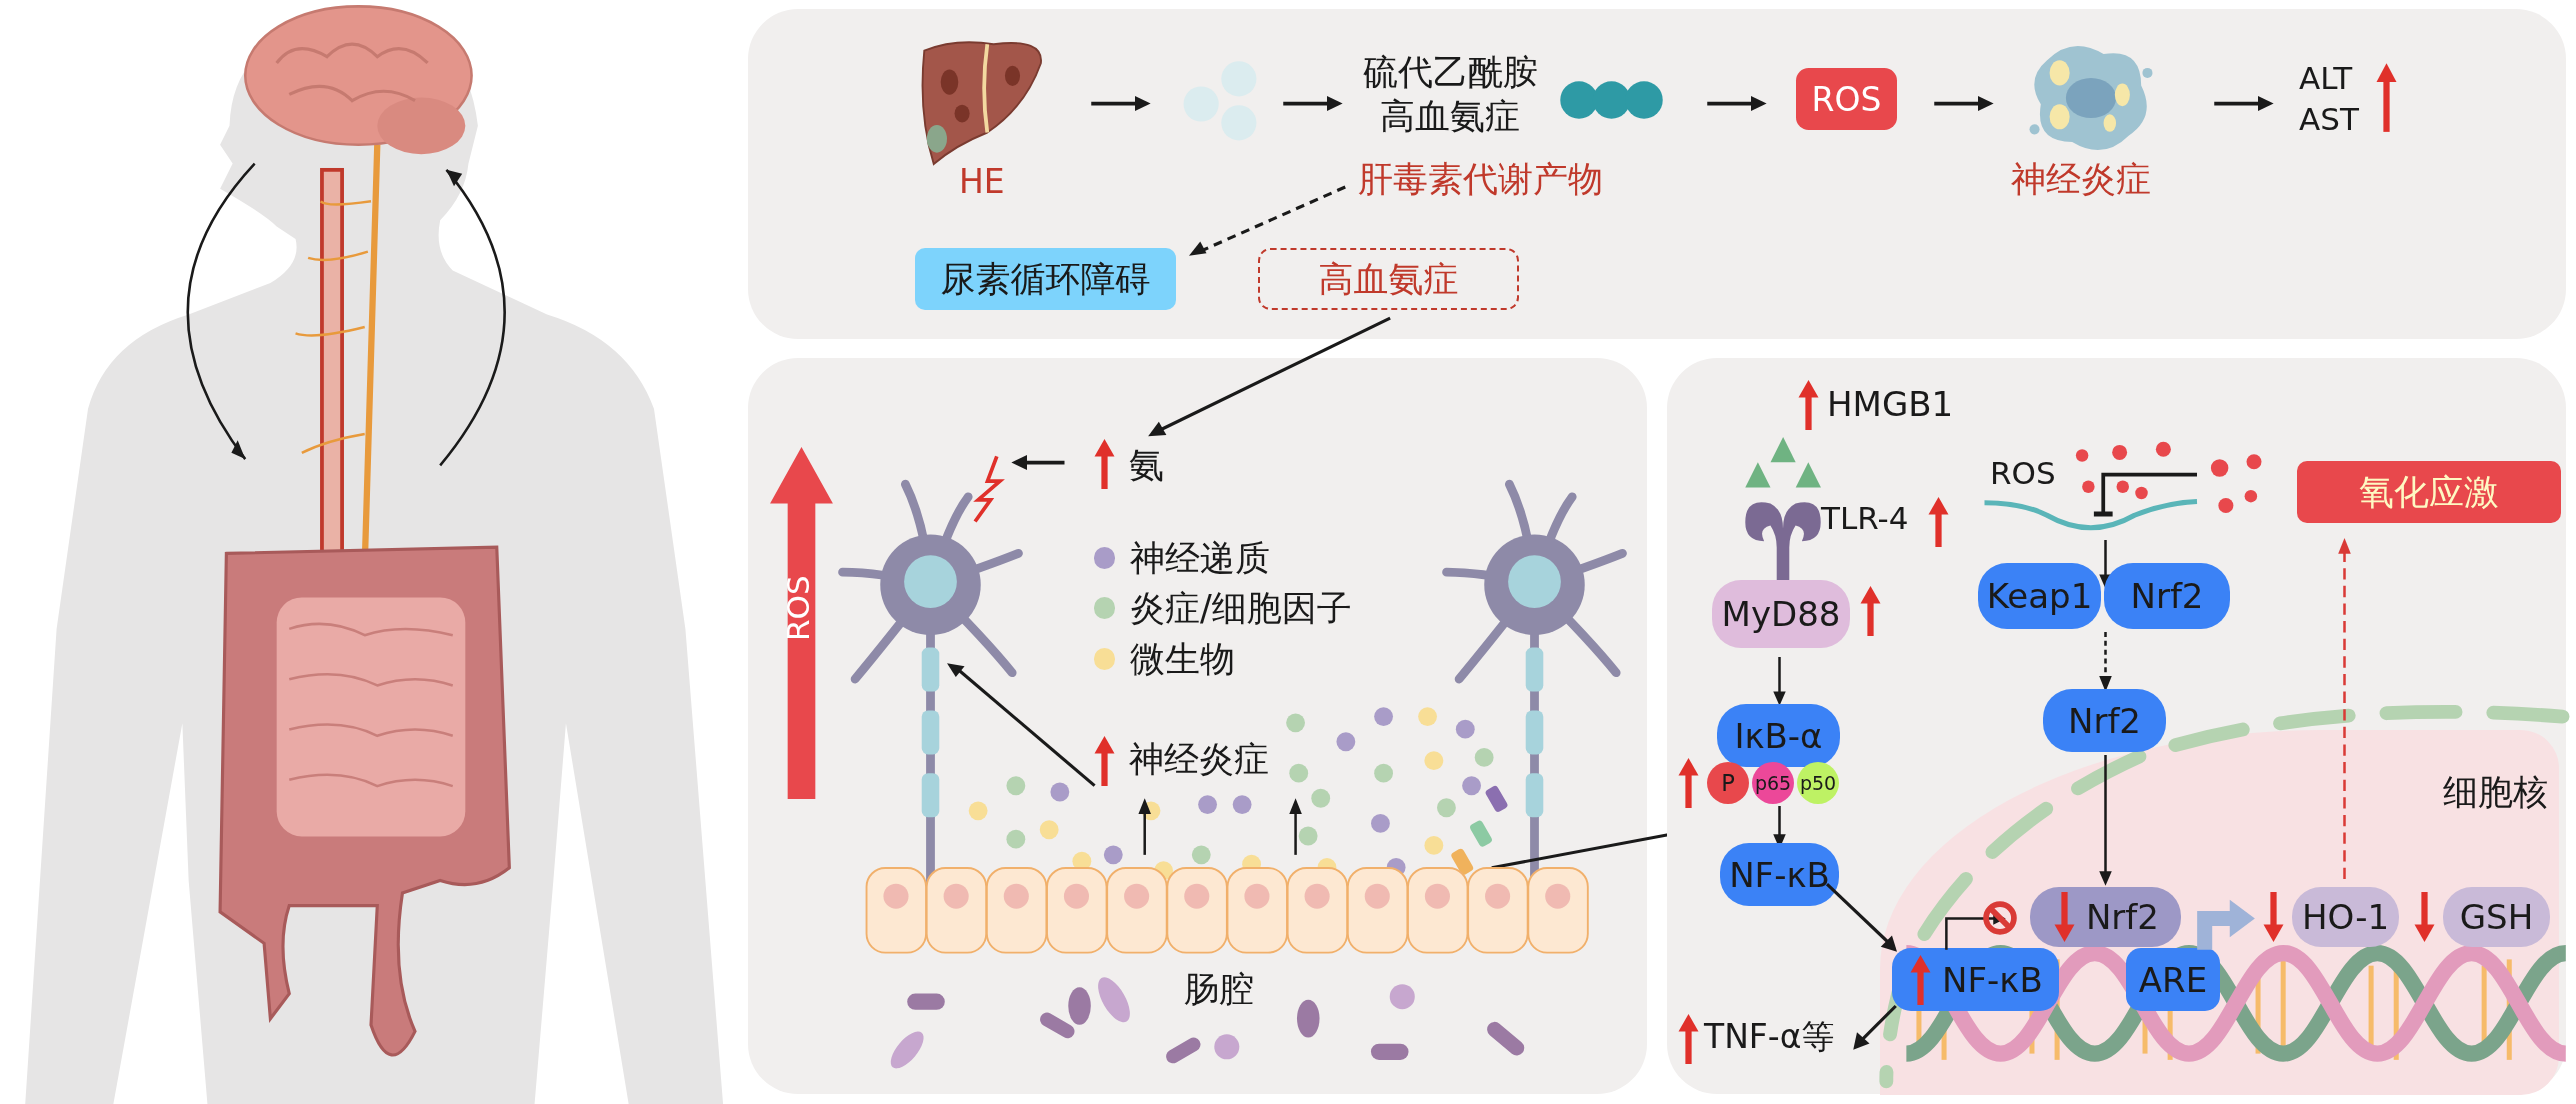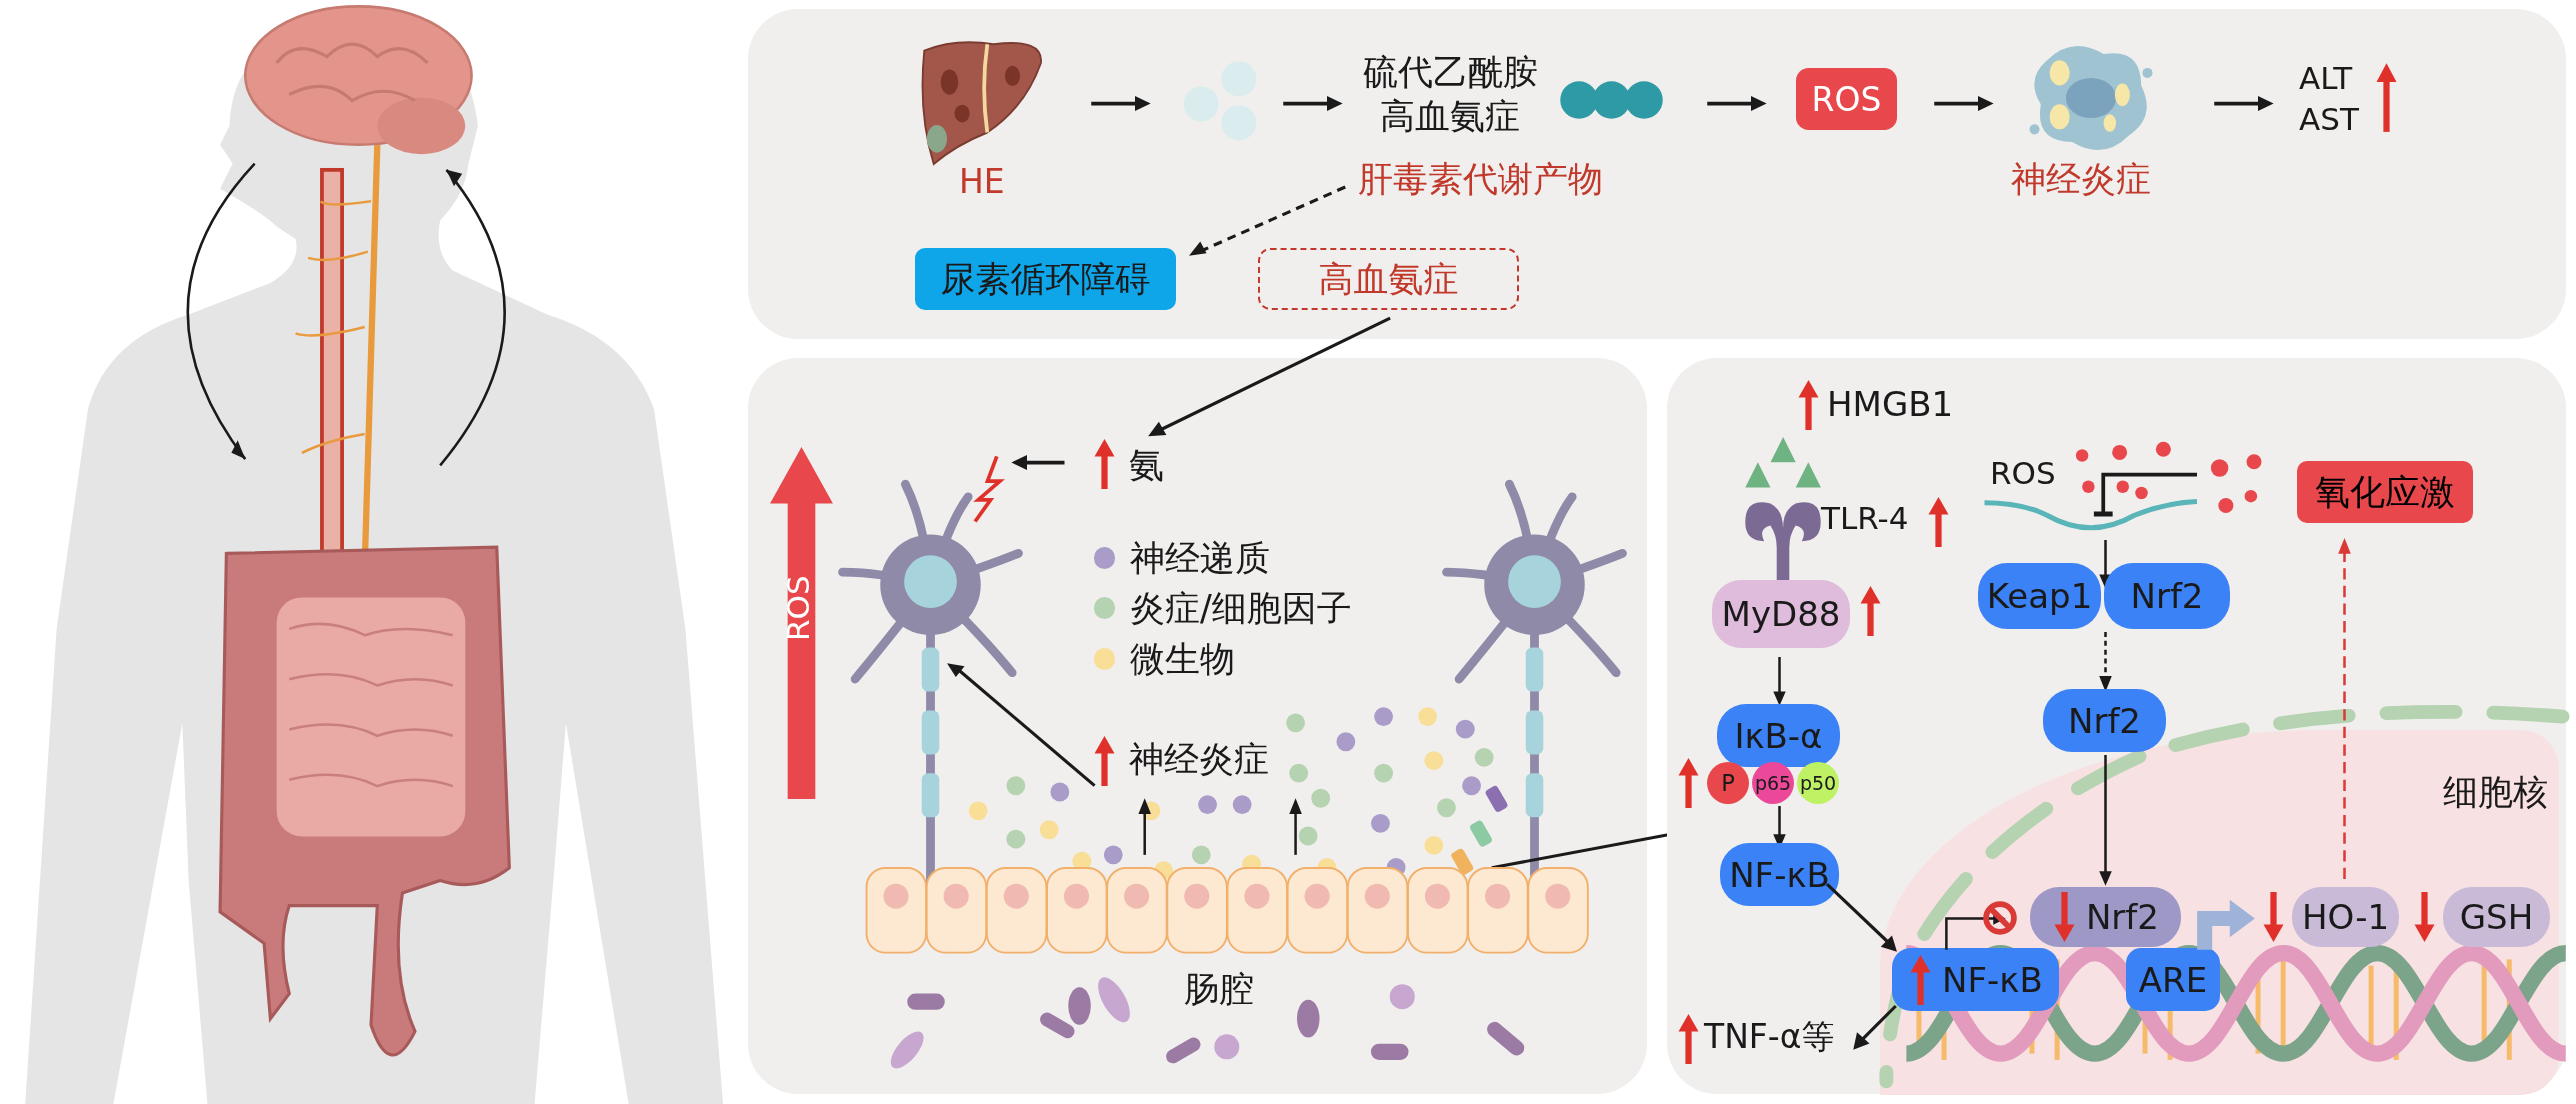--- a/index.html
+++ b/index.html
@@ -116,21 +116,21 @@
 <svg width="25" height="69" style="left:2374px;top:63px;" viewBox="0 0 40 110">
     <line x1="20" y1="25" x2="20" y2="110" stroke="#e0302a" stroke-width="10"></line>
     <polygon points="4,30 20,0 36,30" fill="#e0302a"></polygon>
   </svg>
 
 <svg width="189" height="75" style="left:1182px;top:182px;" viewBox="0 0 300 120">
   <line x1="260" y1="8" x2="30" y2="110" stroke="#1a1a1a" stroke-width="5" stroke-dasharray="14,10"></line>
   <polygon points="10,118 28,95 38,114" fill="#1a1a1a"></polygon>
 </svg>
 
-<div class="pill" style="left:915px;top:248px;width:261px;height:62px;background:#0ea5e9;border-radius:10px;">
+<div class="pill" style="left:915px;top:248px;width:261px;height:62px;background:#7dd3fc;border-radius:10px;">
   <span class="cn">尿素循环障碍</span>
 </div>
 <div class="pill" style="left:1258px;top:248px;width:261px;height:62px;border:2.5px dashed #c0392b;border-radius:12.6px;box-sizing:border-box;">
   <span class="cn red">高血氨症</span>
 </div>
 
 <div class="panel" style="left:748px;top:358px;width:899px;height:736px;"></div>
 
 <svg width="264" height="126" style="left:1145px;top:318px;" viewBox="0 0 420 200">
   <line x1="390" y1="0" x2="20" y2="180" stroke="#1a1a1a" stroke-width="5"></line>
@@ -481,20 +481,20 @@
     <polygon points="5,70 15,95 25,70" fill="#1a1a1a"></polygon>
   </svg>
 <div class="pill blue" style="left:2043px;top:689px;width:123px;height:63px;">
   <span>Nrf2</span>
 </div>
 <svg width="19" height="132" style="left:2096px;top:755px;" viewBox="0 0 30 210">
     <line x1="15" y1="0" x2="15" y2="190" stroke="#1a1a1a" stroke-width="4"></line>
     <polygon points="5,185 15,208 25,185" fill="#1a1a1a"></polygon>
   </svg>
 
-<div class="pill" style="left:2297px;top:461px;width:176px;height:62px;background:#e8484c;border-radius:10px;color:#000000;">
+<div class="pill" style="left:2297px;top:461px;width:264px;height:62px;background:#e8484c;border-radius:10px;color:#fef9c3;">
   <span class="cn">氧化应激</span>
 </div>
 <svg width="19" height="365" style="left:2335px;top:538px;" viewBox="0 0 30 580">
     <line x1="15" y1="20" x2="15" y2="550" stroke="#d93a36" stroke-width="4" stroke-dasharray="18,10"></line>
     <polygon points="5,25 15,0 25,25" fill="#d93a36"></polygon>
   </svg>
 
 
 </body></html>

